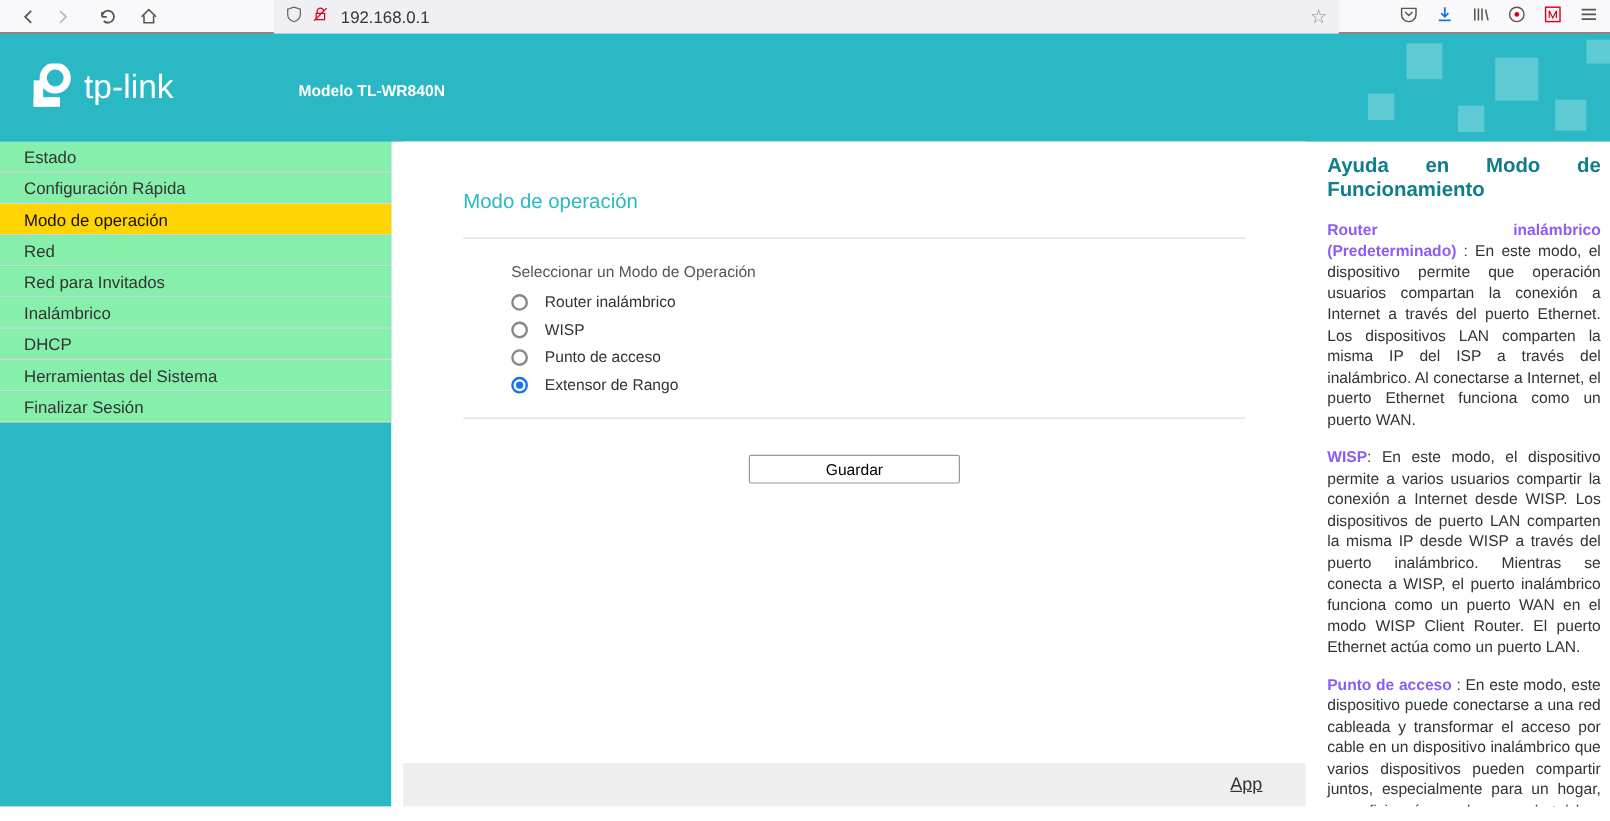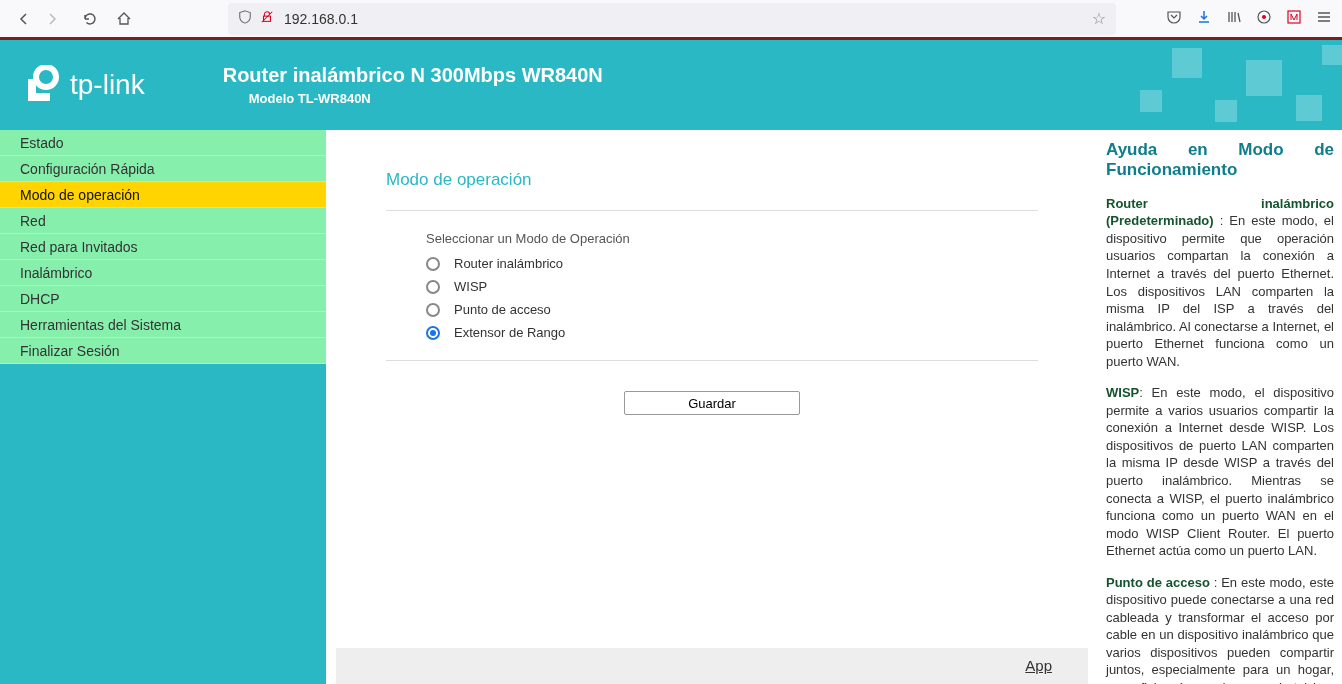--- a/index.html
+++ b/index.html
@@ -1,17 +1,17 @@
 <!DOCTYPE html>
 <html><head>
 <meta charset="utf-8">
 <style>
 * { box-sizing: border-box; margin: 0; padding: 0; }
 body { font-family: Arial, sans-serif; font-size: 13px; background: #fff; width: 1342px; height: 684px; overflow: hidden; }
-.browser-bar { height: 40px; display: flex; align-items: center; padding: 0 10px; background: #f9f9fb; border-bottom: 3px solid #7f1d1d; }
+.browser-bar { height: 28px; display: flex; align-items: center; padding: 0 10px; background: #f9f9fb; border-bottom: 1px solid #7f1d1d; }
 .nav-btn { width: 28px; height: 28px; display: flex; align-items: center; justify-content: center; cursor: pointer; color: #555; border-radius: 4px; }
 .nav-btn.disabled { color: #bbb; }
 .url-bar { flex: 1; margin-left: 90px; margin-right: 30px; height: 32px; background: #f0f0f4; border-radius: 4px; display: flex; align-items: center; padding: 0 10px; }
 .url-icons { display: flex; align-items: center; gap: 8px; margin-right: 10px; }
 .url-value { flex: 1; color: #333; font-size: 14px; }
 .url-star { color: #888; font-size: 16px; }
 .right-icons { display: flex; align-items: center; gap: 14px; margin-left: 20px; color: #555; }
 .right-icons span { cursor: pointer; }
 .header { height: 90px; background: #29b8c4; color: #fff; display: flex; align-items: center; padding-left: 22px; position: relative; overflow: hidden; }
 .logo-wrap { display: flex; align-items: center; }
@@ -37,21 +37,21 @@
 .radio.checked { border-color: #1a73e8; }
 .radio.checked::after { content: ""; width: 6px; height: 6px; background: #1a73e8; border-radius: 50%; }
 .radio-label { font-size: 13px; color: #333; }
 .save-wrap { display: flex; justify-content: center; margin-top: 30px; }
 .save-btn { width: 176px; height: 24px; background: #fff; border: 1px solid #999; border-radius: 2px; cursor: pointer; font-size: 13px; }
 .app-link { position: absolute; right: 36px; bottom: 10px; font-size: 15px; color: #333; text-decoration: underline; cursor: pointer; }
 .bottom-gray { position: absolute; left: 0; right: 0; bottom: 0; height: 36px; background: #eeeeee; }
 .help { width: 244px; background: #fff; padding: 10px 8px 0 8px; overflow: hidden; }
 .help-title { color: #0f7d8a; font-size: 17px; font-weight: bold; text-align: justify; text-align-last: justify; line-height: 1.2; margin-bottom: 14px; }
 .help p { font-size: 13px; color: #333; line-height: 1.35; text-align: justify; margin-bottom: 14px; }
-.help .kw { color: #14532d; font-weight: bold; }
+.help .kw { color: #8b5cf6; font-weight: bold; }
 .help p:nth-of-type(1){ margin-bottom: 14px;}
 svg.logo { width: 40px; height: 40px; }
 </style>
 </head>
 <body>
 
 <div class="browser-bar">
   <div class="nav-btn">
     <svg width="16" height="16" viewBox="0 0 16 16">
         <path d="M10 3 L5 8 L10 13" stroke="#555" stroke-width="1.5" fill="none"></path>
@@ -113,21 +113,20 @@
 <div class="header">
   <div class="logo-wrap">
     <svg class="logo" viewBox="0 0 40 40">
       <circle cx="24" cy="12" r="10" fill="none" stroke="#fff" stroke-width="6"></circle>
       <rect x="6" y="14" width="8" height="22" fill="#fff"></rect>
       <rect x="6" y="28" width="22" height="8" fill="#fff"></rect>
     </svg>
     <span class="brand-text">tp-link</span>
   </div>
   <div class="header-titles">
-    <div class="header-title">Router inalámbrico N 300Mbps WR840N</div>
     <div class="header-sub">Modelo TL-WR840N</div>
   </div>
   <div class="header-deco">
     <div style="width:22px;height:22px;right:180px;top:50px;"></div>
     <div style="width:30px;height:30px;right:140px;top:8px;"></div>
     <div style="width:22px;height:22px;right:105px;top:60px;"></div>
     <div style="width:36px;height:36px;right:60px;top:20px;"></div>
     <div style="width:26px;height:26px;right:20px;top:55px;"></div>
     <div style="width:20px;height:20px;right:0px;top:5px;"></div>
   </div>

